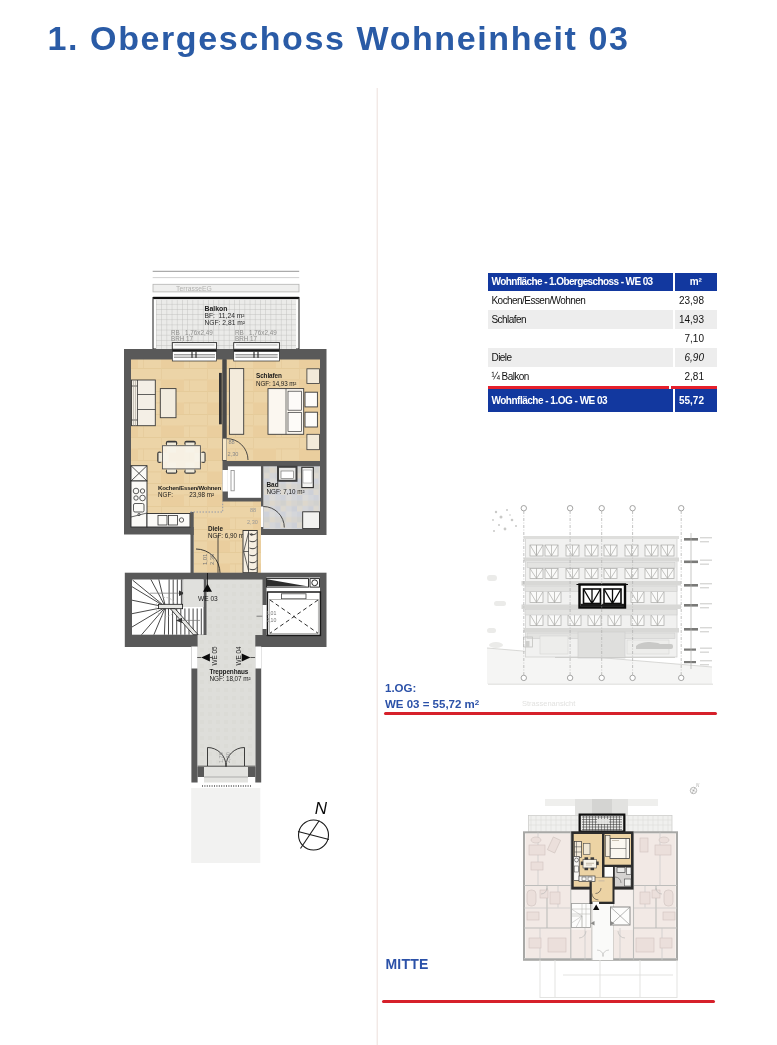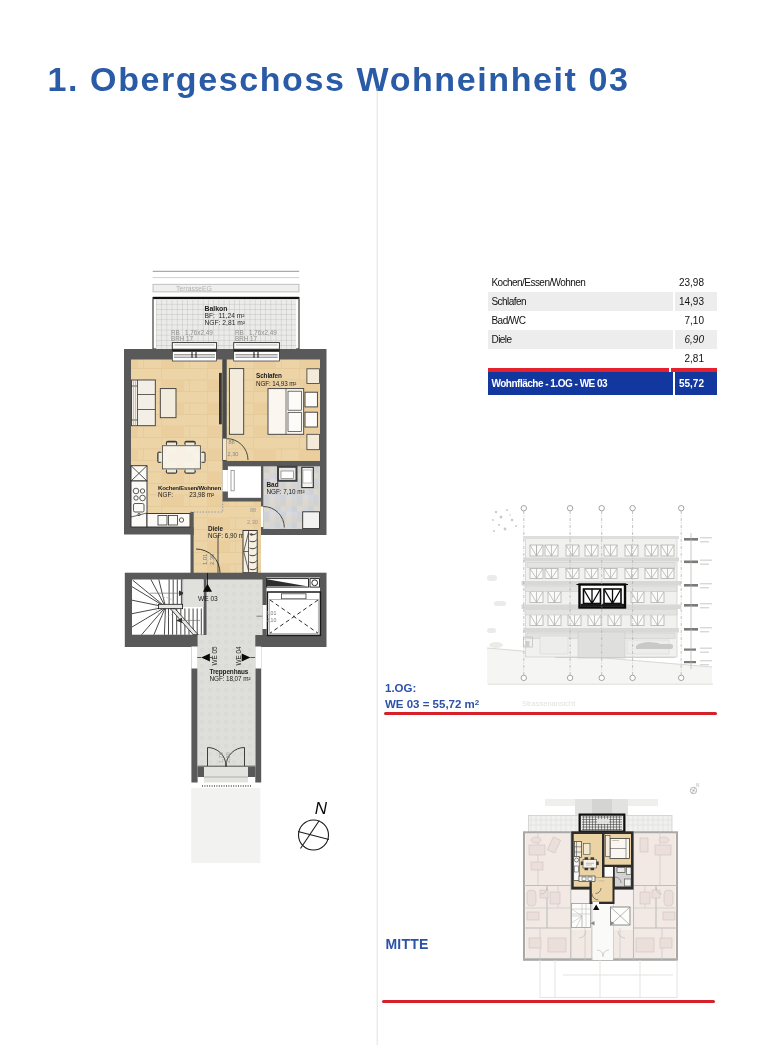--- a/index.html
+++ b/index.html
@@ -2,50 +2,55 @@
 <html><head>
 <meta charset="utf-8">
 <style>
   html,body{margin:0;padding:0;background:#fff;width:777px;height:1045px;overflow:hidden;}
   body{font-family:"Liberation Sans",sans-serif;position:relative;}
   .abs{position:absolute;}
 </style>
 </head>
 <body>
 
-<div class="abs" style="left:47.5px;top:18.5px;font-size:34px;font-weight:bold;color:#2a5ba6;letter-spacing:1.6px;margin-top:41px;">1. Obergeschoss Wohneinheit 03</div>
+<div class="abs" style="left:47.5px;top:18.5px;font-size:34px;font-weight:bold;color:#2a5ba6;letter-spacing:1.6px;">1. Obergeschoss Wohneinheit 03</div>
 
 <div class="abs" style="left:488px;top:273px;width:229px;font-size:10px;color:#111;">
 
+  <div style="display:flex;height:17.6px;background:#12389f;color:#fff;font-weight:bold;">
+    <div style="width:181px;padding-left:3.5px;display:flex;align-items:center;white-space:nowrap;letter-spacing:-0.6px;">Wohnfläche - 1.Obergeschoss - WE 03</div>
+    <div style="width:2px;background:#fff;"></div>
+    <div style="flex:1;display:flex;align-items:center;justify-content:center;">m²</div>
+  </div>
 
   <div style="display:flex;height:19px;background:#fff;">
     <div style="width:181px;padding-left:3.5px;display:flex;align-items:center;letter-spacing:-0.55px;">Kochen/Essen/Wohnen</div>
     <div style="width:2px;"></div>
     <div style="flex:1;display:flex;align-items:center;justify-content:flex-end;padding-right:13px;">23,98</div>
   </div>
 
   <div style="display:flex;height:19px;background:#ededed;">
     <div style="width:181px;padding-left:3.5px;display:flex;align-items:center;letter-spacing:-0.55px;background:#ededed;">Schlafen</div>
     <div style="width:2px;background:#fff;"></div>
     <div style="flex:1;display:flex;align-items:center;justify-content:flex-end;padding-right:13px;">14,93</div>
   </div>
 
   <div style="display:flex;height:19px;background:#fff;">
-    <div style="width:181px;padding-left:3.5px;display:flex;align-items:center;letter-spacing:-0.55px;">Bad/WC</div>
     <div style="width:2px;"></div>
     <div style="flex:1;display:flex;align-items:center;justify-content:flex-end;padding-right:13px;">7,10</div>
   </div>
 
   <div style="display:flex;height:19px;background:#ededed;">
     <div style="width:181px;padding-left:3.5px;display:flex;align-items:center;letter-spacing:-0.55px;">Diele</div>
     <div style="width:2px;background:#fff;"></div>
     <div style="flex:1;display:flex;align-items:center;justify-content:flex-end;padding-right:13px;font-style:italic;">6,90</div>
   </div>
 
   <div style="display:flex;height:19px;background:#fff;">
+    <div style="width:181px;padding-left:3.5px;display:flex;align-items:center;letter-spacing:-0.55px;">¼ Balkon</div>
     <div style="width:2px;"></div>
     <div style="flex:1;display:flex;align-items:center;justify-content:flex-end;padding-right:13px;">2,81</div>
   </div>
 
   <div style="display:flex;height:3.6px;">
     <div style="width:181px;background:#e6202c;"></div>
     <div style="width:2px;background:#fff;"></div>
     <div style="flex:1;background:#e6202c;"></div>
   </div>
 
@@ -53,21 +58,21 @@
     <div style="width:181px;padding-left:3.5px;display:flex;align-items:center;letter-spacing:-0.5px;">Wohnfläche - 1.OG - WE 03</div>
     <div style="width:2px;background:#fff;"></div>
     <div style="flex:1;display:flex;align-items:center;justify-content:flex-end;padding-right:13px;">55,72</div>
   </div>
 </div>
 
 <div class="abs" style="left:385px;top:681px;font-size:11.5px;font-weight:bold;color:#2b51a8;line-height:14.5px;">1.OG:<br>WE 03 = 55,72 m<span style="font-size:8px;vertical-align:3px;">2</span></div>
 
 <div class="abs" style="left:384px;top:712.2px;width:333px;height:3.2px;background:#d6202a;border-radius:2px;"></div>
 
-<div class="abs" style="left:385.5px;top:936px;font-size:14px;font-weight:bold;color:#2b51a8;letter-spacing:0.2px;">MITTE</div>
+<div class="abs" style="left:385.5px;top:956px;font-size:14px;font-weight:bold;color:#2b51a8;letter-spacing:0.2px;">MITTE</div>
 
 <div class="abs" style="left:382px;top:999.6px;width:333px;height:3.2px;background:#d6202a;border-radius:2px;"></div>
 
 <svg class="abs" style="left:0;top:0;" width="777" height="1045" viewBox="0 0 777 1045">
 <defs>
 <pattern id="baltile" width="5.2" height="5.15" patternUnits="userSpaceOnUse">
   <rect width="5.2" height="5.15" fill="#ebebe9"></rect>
   <path d="M0 0H5.2M0 0V5.15" stroke="#bcbcba" stroke-width="0.8" fill="none"></path>
 </pattern>
 <pattern id="badtile" width="16.5" height="16.5" patternUnits="userSpaceOnUse">

